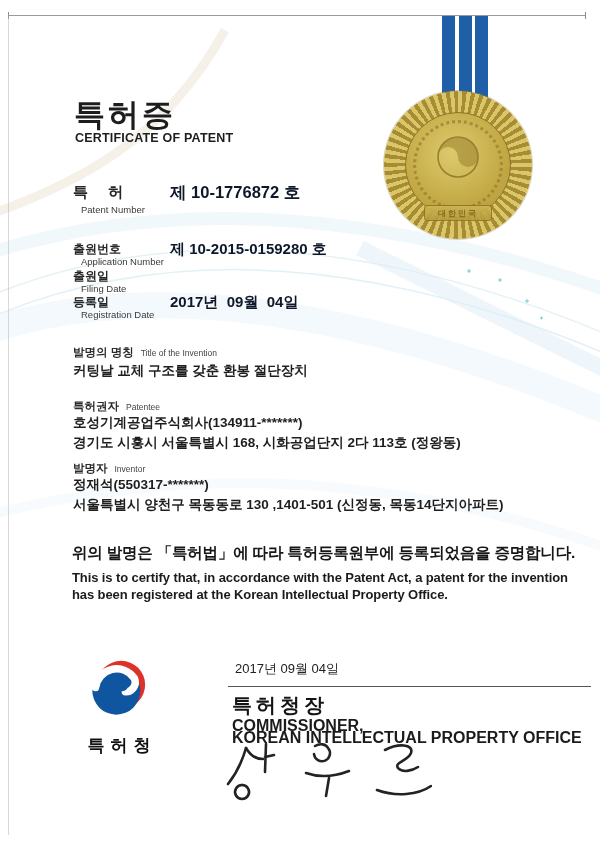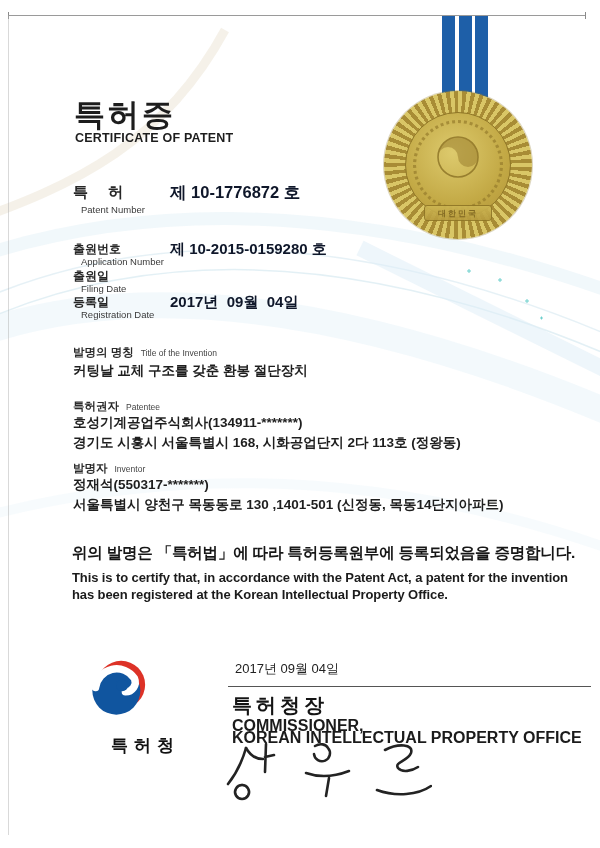--- a/index.html
+++ b/index.html
@@ -56,21 +56,21 @@
   
   .stmt-ko{left:72px;top:543px;font-size:15.5px;font-weight:bold;color:#161616;letter-spacing:-.2px;}
   .stmt-en{font-size:13px;font-weight:bold;color:#1b1b1b;letter-spacing:-.1px;}
   
   .issue-date{left:235px;top:660px;font-size:13px;color:#222;white-space:pre;}
   .foot-rule{left:228px;top:686px;width:363px;height:1px;background:#555;}
   .comm-ko{left:232px;top:692px;font-size:20px;font-weight:bold;color:#141414;letter-spacing:4px;}
   .comm-en{font-size:16px;font-weight:bold;color:#1b1b1b;text-align:right;}
   .signature{left:222px;top:740px;}
   
-  .logo-wrap{left:58px;top:656px;width:122px;text-align:right;}
+  .logo-wrap{left:58px;top:656px;width:122px;text-align:center;}
   .logo-svg{display:block;margin:0 auto;}
   .logo-ko{margin-top:14px;font-size:17px;font-weight:bold;color:#111;letter-spacing:6px;padding-left:6px;}
   .logo-en{font-size:10.5px;font-weight:bold;color:#111;line-height:13.5px;margin-top:9px;}
 </style>
 </head>
 <body>
 
 <div class="page" style="--ribbon:#1e5fa8">
 
   <svg class="abs bg-pattern" width="600" height="848">

